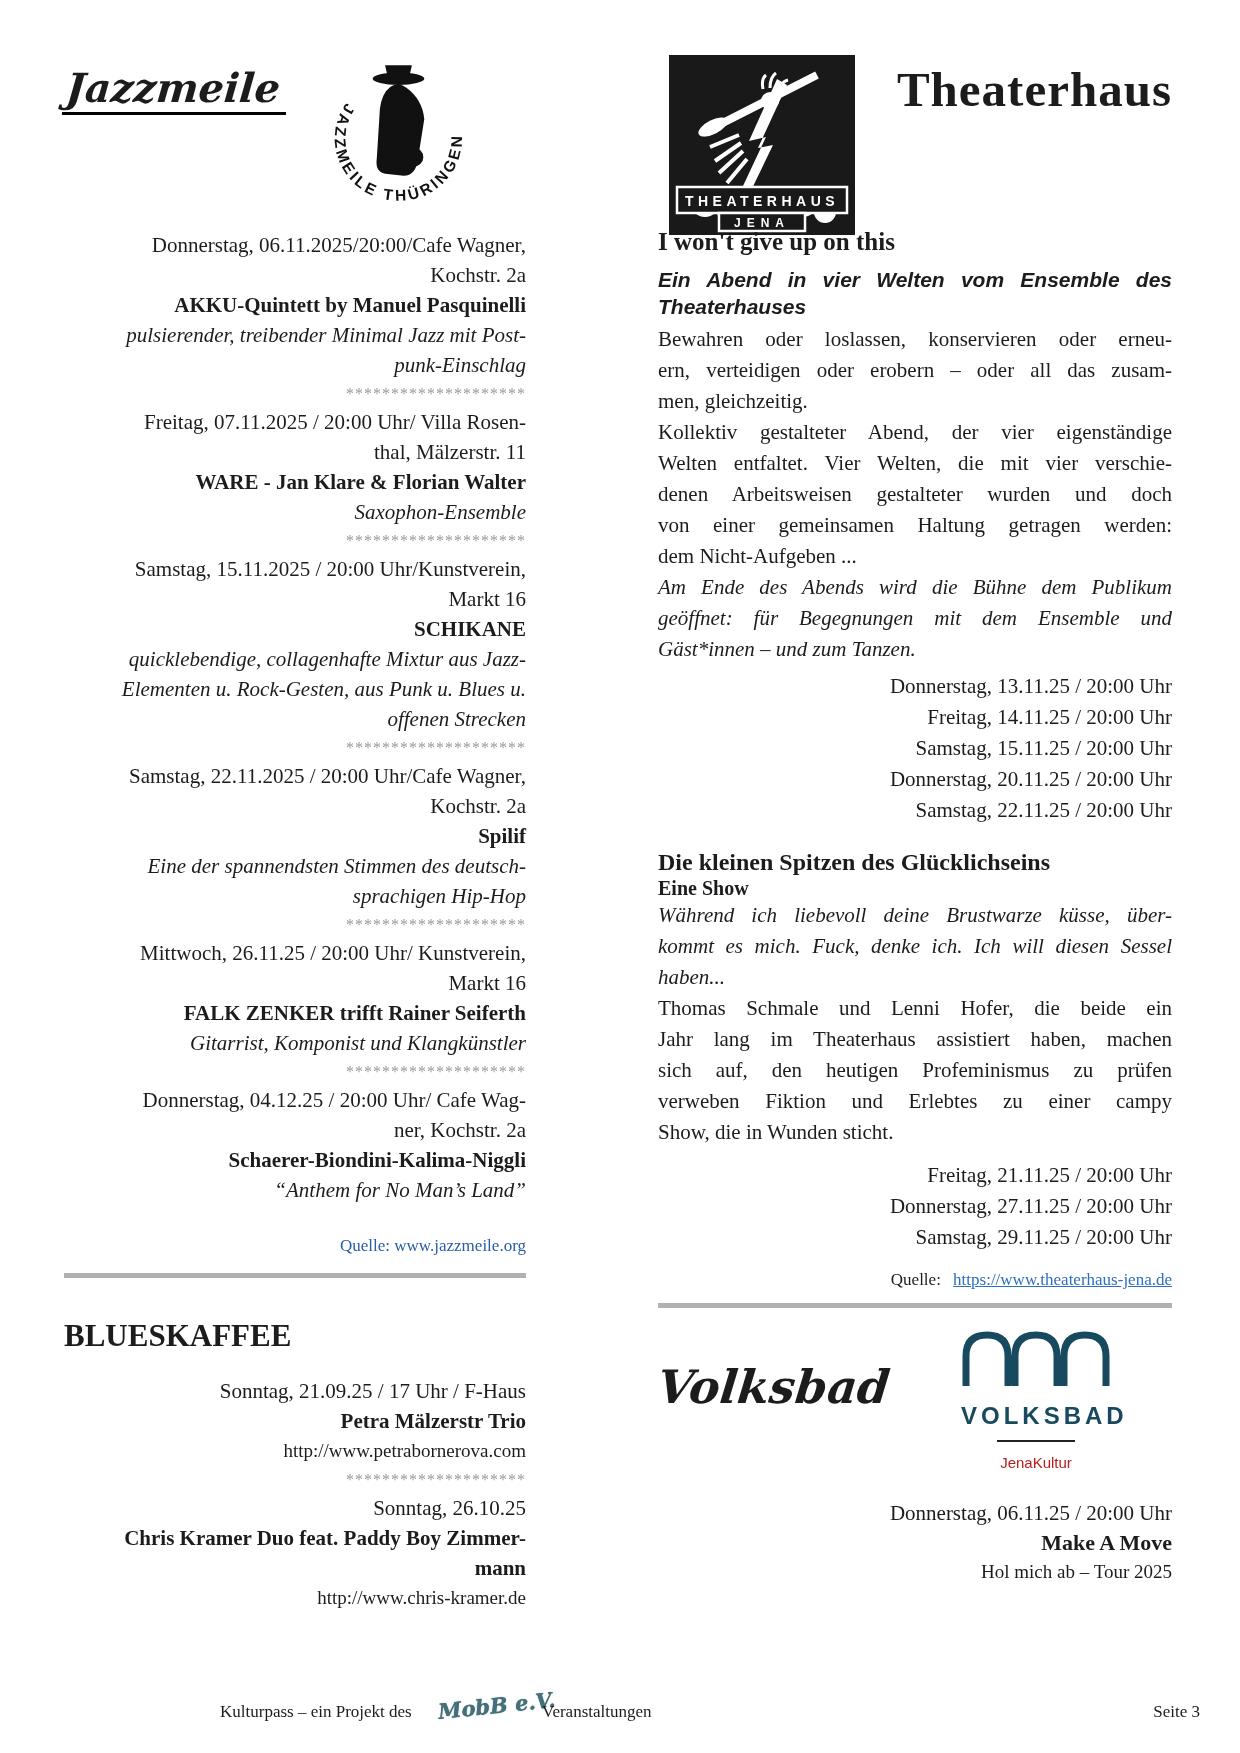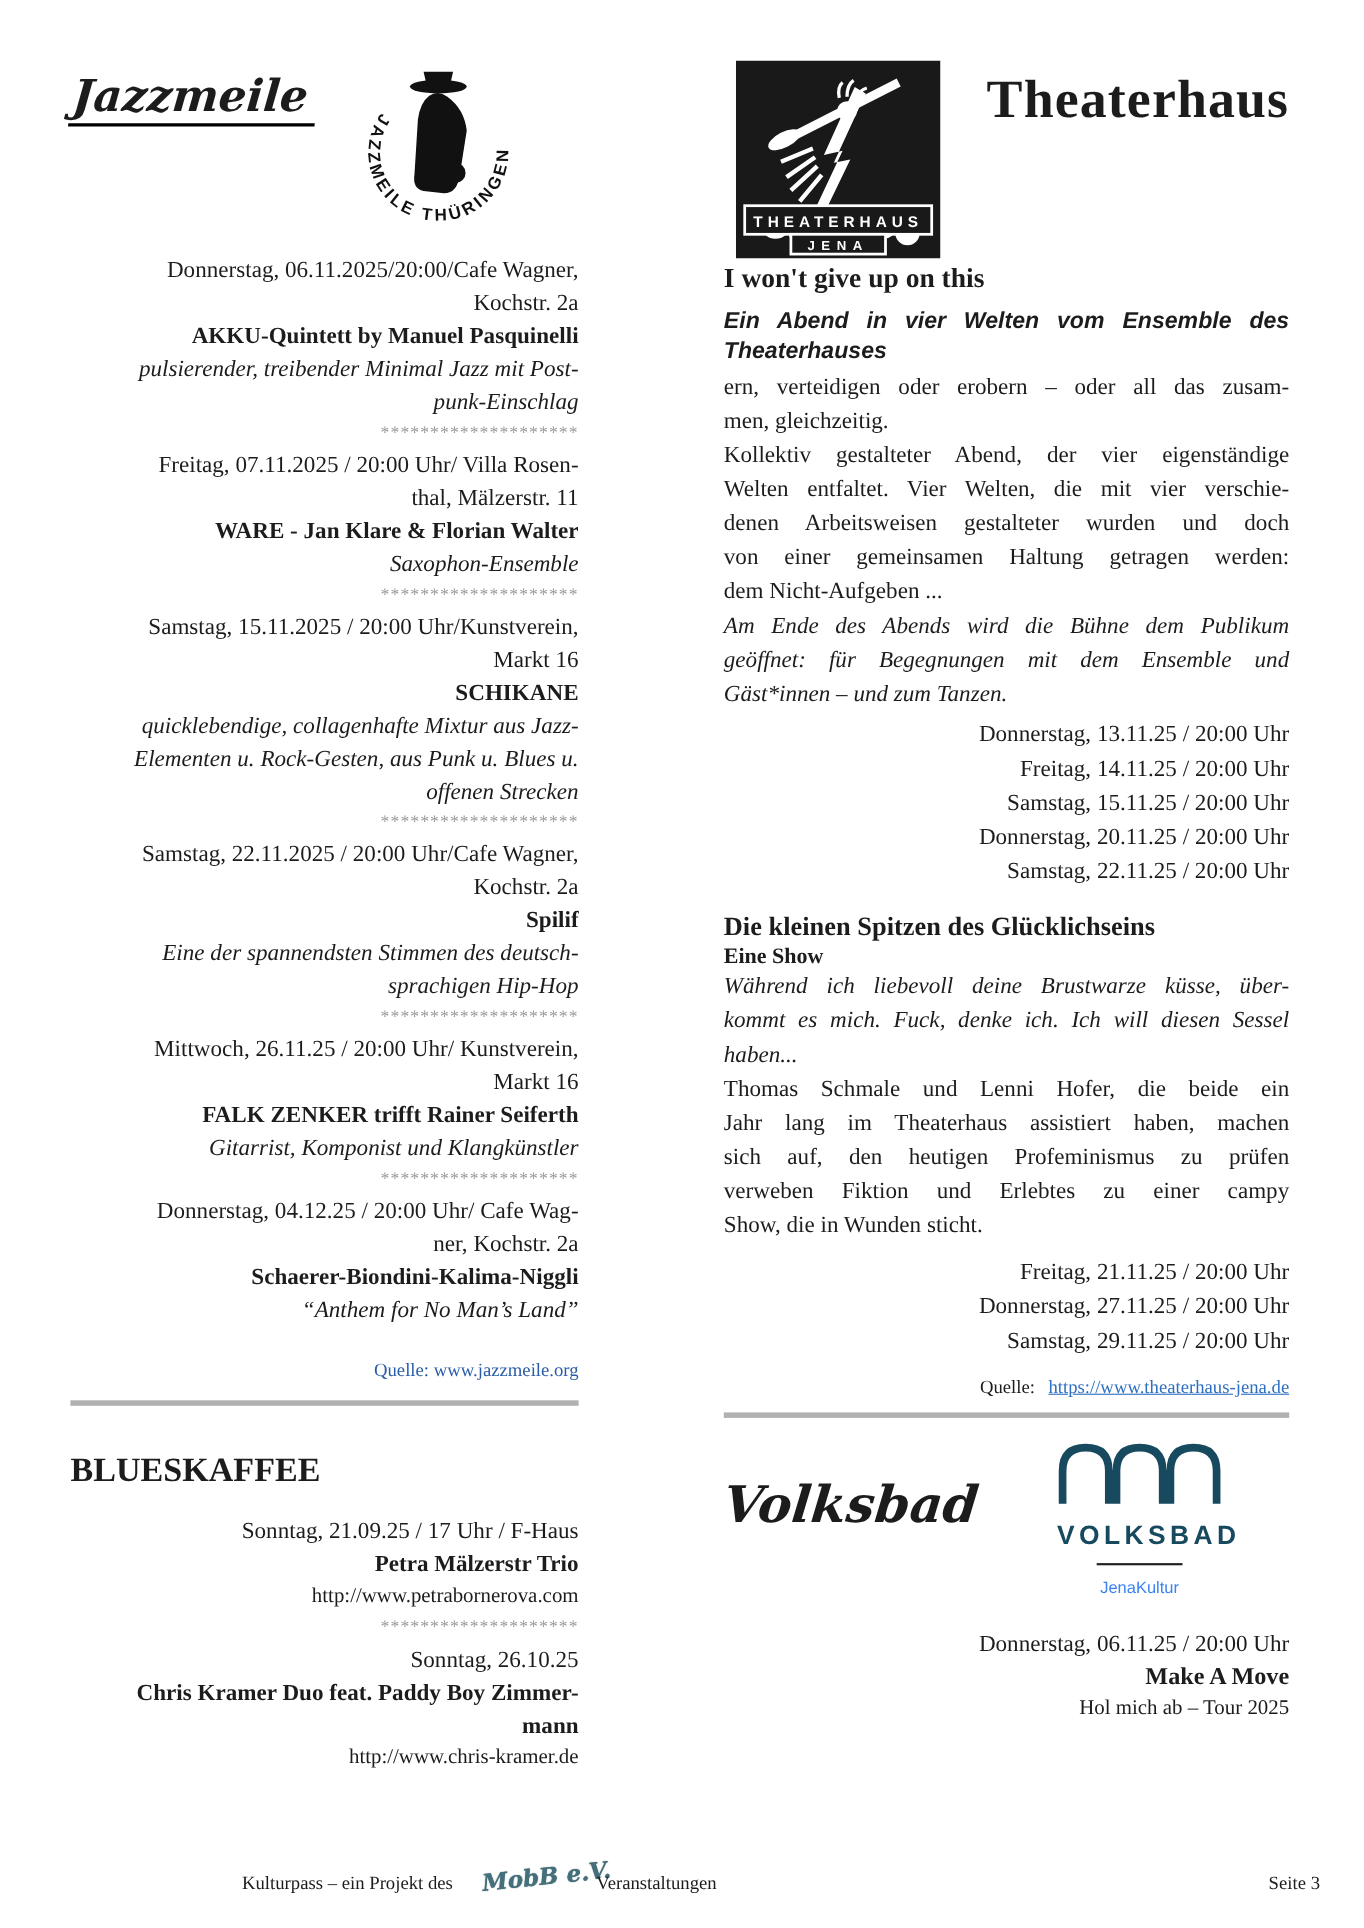--- a/index.html
+++ b/index.html
@@ -18,38 +18,38 @@
   .stars{color:#9a9a9a;font-size:16px;line-height:27px;letter-spacing:1px;text-align:right;}
   .jazz-quelle{margin-top:30px;text-align:right;color:#2a5da8;font-size:17px;line-height:22px;}
   .divider{height:5px;background:#b1b1b1;margin-top:16px;}
   .blues-heading{margin:40px 0 0 0;font-size:31px;line-height:36px;font-weight:bold;text-align:left;}
   .blues-events{margin-top:22px;}
   .url-line{font-size:19px;}
   
   .th-logo{position:absolute;left:11px;top:55px;width:186px;height:180px;}
   .th-title{position:absolute;right:0;top:64px;font-size:49px;line-height:52px;font-weight:bold;letter-spacing:1px;}
   
-  .th-flow{position:absolute;left:0;top:239px;width:514px;font-size:21px;line-height:31px;}
+  .th-flow{position:absolute;left:0;top:227px;width:514px;font-size:21px;line-height:31px;}
   .show-heading{font-size:25px;line-height:30px;font-weight:bold;}
   .th-sub{margin-top:9px;margin-bottom:4px;}
   .sub-line{font-family:"Liberation Sans",sans-serif;font-weight:bold;font-style:italic;font-size:21px;line-height:27px;}
   .jl{text-align:justify;text-align-last:justify;-moz-text-align-last:justify;}
   .jl-last{text-align-last:left;-moz-text-align-last:left;}
   .it{font-style:italic;}
   .dates{text-align:right;margin-top:6px;}
   .show2-heading{font-size:24px;line-height:28px;font-weight:bold;margin-top:22px;}
   .show2-sub{font-size:20px;line-height:24px;font-weight:bold;}
   .th-quelle{margin-top:16px;text-align:right;font-size:17px;line-height:22px;}
   .th-link{color:#2d6fc1;text-decoration:underline;}
   .volksbad-row{position:relative;height:150px;margin-top:22px;}
   .vb-script{position:absolute;left:0;top:42px;font-family:"DejaVu Serif",serif;font-style:italic;font-weight:bold;font-size:46px;transform:skewX(-6deg);}
   .vb-logo{position:absolute;left:303px;top:0;width:150px;text-align:center;}
   .vb-word{font-family:"Liberation Sans",sans-serif;font-weight:bold;font-size:24px;letter-spacing:4px;color:#17495f;margin-top:3px;white-space:nowrap;}
   .vb-rule{width:78px;height:2px;background:#222;margin:9px auto 5px auto;}
-  .vb-sub{font-family:"Liberation Sans",sans-serif;font-size:15px;color:#3b82f6;}
+  .vb-sub{font-family:"Liberation Sans",sans-serif;font-size:15px;color:#b91c1c;}
   .vb-dates{margin-top:18px;text-align:right;}
   .vb-date{font-size:21px;line-height:30px;}
   .vb-title{font-weight:bold;font-size:22px;line-height:30px;}
   .vb-tour{font-size:19px;line-height:28px;}
   
   .page-footer{position:absolute;left:0;top:1692px;width:1240px;height:40px;font-size:17px;line-height:24px;}
   .f-left{position:absolute;left:220px;top:8px;}
   .f-logo{position:absolute;left:438px;top:2px;font-family:"DejaVu Serif",serif;font-style:italic;font-weight:bold;font-size:21px;color:#44707c;transform:rotate(-6deg);text-shadow:0 0 1px #2c4f57;}
   .f-mid{position:absolute;left:542px;top:8px;}
   .f-page{position:absolute;right:40px;top:8px;}
@@ -171,20 +171,21 @@
 
   <h1 class="th-title" style="margin:0;">Theaterhaus</h1>
 
   <div class="th-flow">
     <div class="show-heading">I won't give up on this</div>
     <div class="th-sub" id="th-sub">
         <div class="sub-line jl">Ein Abend in vier Welten vom Ensemble des</div>
         <div class="sub-line jl jl-last">Theaterhauses</div>
       </div>
     <div id="th-paras1">
+        <div class="jl">Bewahren oder loslassen, konservieren oder erneu-</div>
         <div class="jl">ern, verteidigen oder erobern – oder all das zusam-</div>
         <div class="jl jl-last">men, gleichzeitig.</div>
         <div class="jl">Kollektiv gestalteter Abend, der vier eigenständige</div>
         <div class="jl">Welten entfaltet. Vier Welten, die mit vier verschie-</div>
         <div class="jl">denen Arbeitsweisen gestalteter wurden und doch</div>
         <div class="jl">von einer gemeinsamen Haltung getragen werden:</div>
         <div class="jl jl-last">dem Nicht-Aufgeben ...</div>
         <div class="jl it">Am Ende des Abends wird die Bühne dem Publikum</div>
         <div class="jl it">geöffnet: für Begegnungen mit dem Ensemble und</div>
         <div class="jl jl-last it">Gäst*innen – und zum Tanzen.</div>

